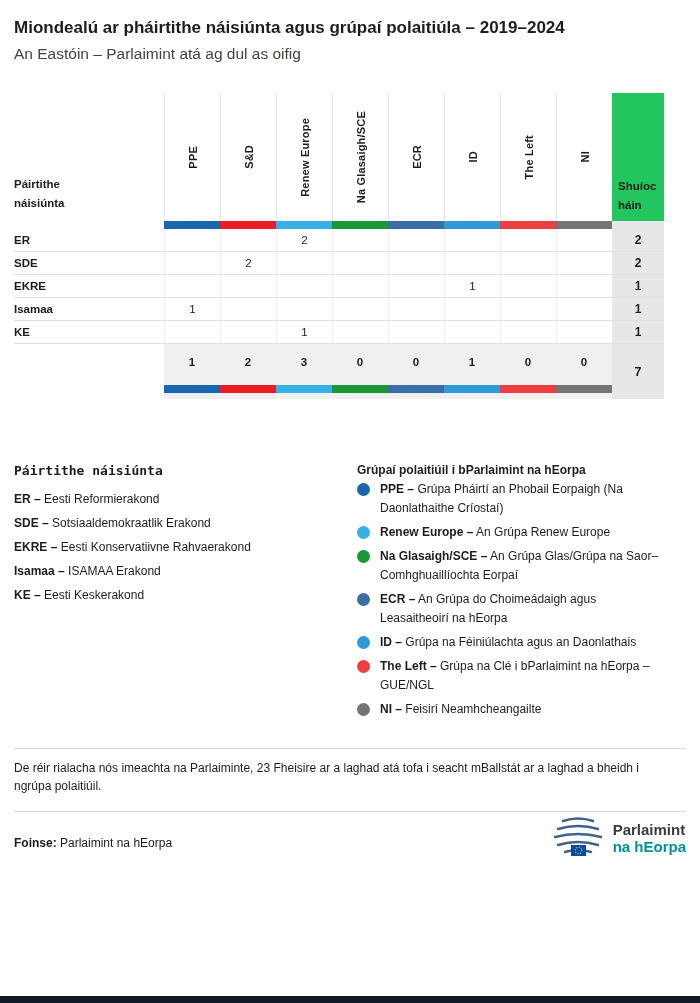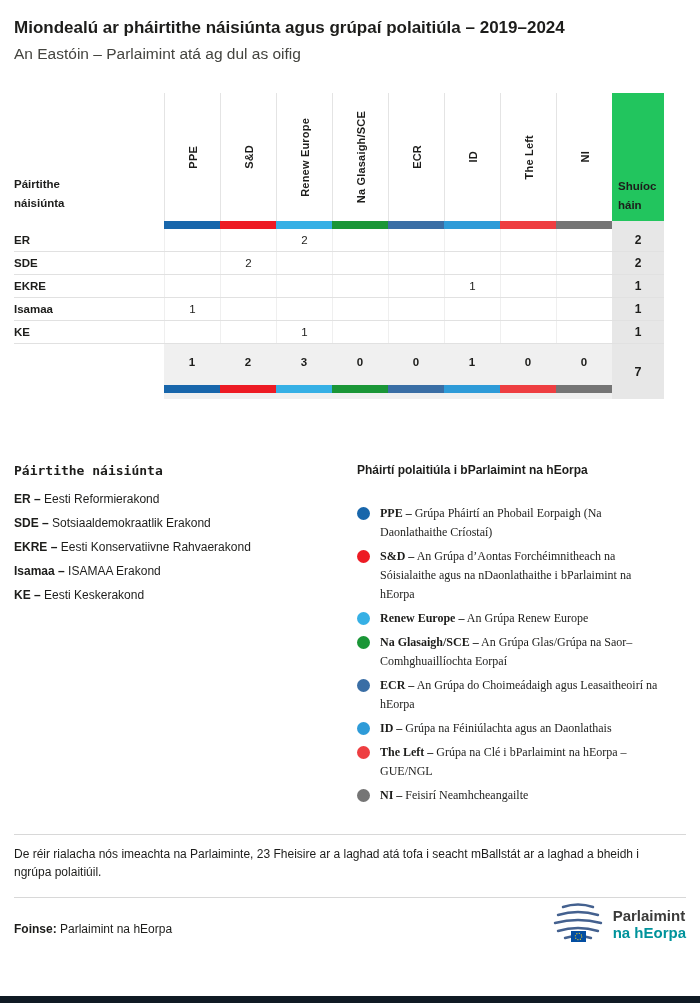--- a/index.html
+++ b/index.html
@@ -53,21 +53,21 @@
 
   
   .legend { display: flex; margin-top: 64px; }
   .legend-left { width: 343px; }
   .pl-title { font-family: "DejaVu Sans Mono", monospace; font-size: 13px; font-weight: 700; }
   .pl-items { margin-top: 14px; }
   .pl-item { margin-bottom: 10px; font-size: 12px; }
   .pl-abbr { font-weight: 700; }
   .legend-right { width: 307px; }
   .gl-title { font-size: 12px; font-weight: 700; }
-  .gl-items { margin-top: 27px; font-family: Liberation Serif, serif; }
+  .gl-items { margin-top: 3px; }
   .gl-item { display: flex; margin-bottom: 5px; }
   .dot { flex: 0 0 13px; width: 13px; height: 13px; border-radius: 50%;
     margin: 3px 10px 0 0; }
   .gl-text { font-size: 12px; line-height: 19px; }
   .gl-abbr { font-weight: 700; }
 
   
   .note-divider { border-top: 1px solid #d8d8d8; margin-top: 24px; }
   .note { padding-top: 10px; font-size: 12px; line-height: 18px; max-width: 650px; }
   .footer-divider { border-top: 1px solid #d8d8d8; margin-top: 16px; }
@@ -261,29 +261,25 @@
           <span class="pl-name">ISAMAA Erakond</span>
         </div>
         <div class="pl-item">
           <span class="pl-abbr">KE –</span>
           <span class="pl-name">Eesti Keskerakond</span>
         </div>
       </div>
     </div>
 
     <div class="legend-right">
-      <h3 class="gl-title">Pháirtí polaitiúla i bParlaimint na hEorpa</h3>
+      <h3 class="gl-title">Grúpaí polaitiúil i bParlaimint na hEorpa</h3>
       <div class="gl-items">
         <div class="gl-item">
           <span class="dot" style="background-color: rgb(24, 102, 171);"></span>
           <span class="gl-text"><b class="gl-abbr">PPE –</b> <span>Grúpa Pháirtí an Phobail Eorpaigh (Na Daonlathaithe Críostaí)</span></span>
-        </div>
-        <div class="gl-item">
-          <span class="dot" style="background-color: rgb(237, 27, 36);"></span>
-          <span class="gl-text"><b class="gl-abbr">S&amp;D –</b> <span>An Grúpa d’Aontas Forchéimnitheach na Sóisialaithe agus na nDaonlathaithe i bParlaimint na hEorpa</span></span>
         </div>
         <div class="gl-item">
           <span class="dot" style="background-color: rgb(54, 176, 229);"></span>
           <span class="gl-text"><b class="gl-abbr">Renew Europe –</b> <span>An Grúpa Renew Europe</span></span>
         </div>
         <div class="gl-item">
           <span class="dot" style="background-color: rgb(26, 150, 55);"></span>
           <span class="gl-text"><b class="gl-abbr">Na Glasaigh/SCE –</b> <span>An Grúpa Glas/Grúpa na Saor–Comhghuaillíochta Eorpaí</span></span>
         </div>
         <div class="gl-item">

